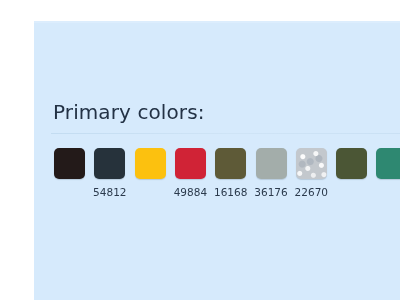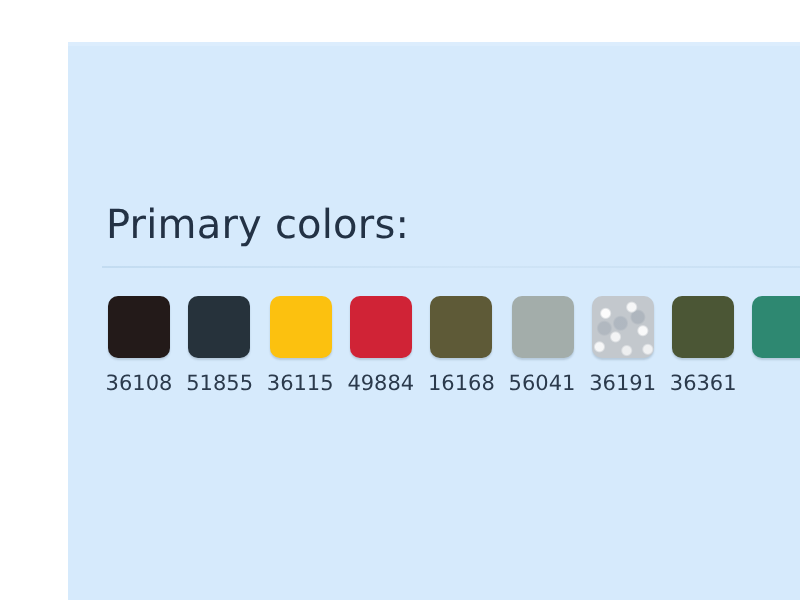--- a/index.html
+++ b/index.html
@@ -153,26 +153,23 @@
           </div>
           <div class="swatch-cell" style="left: 282.1px;">
             <div class="swatch" style="background-color: rgb(75, 86, 53);"></div>
           </div>
           <div class="swatch-cell" style="left: 322.4px;">
             <div class="swatch" style="background-color: rgb(46, 136, 113);"></div>
           </div>
         </div>
 
       <div class="labels-row">
-          <div class="swatch-label" style="left: 0px;">36108</div>
-          <div class="swatch-label" style="left: 40.3px;">51855</div>
-          <div class="swatch-label" style="left: 80.6px;">36115</div>
+          <div class="swatch-label" style="left: 40.3px;">54812</div>
           <div class="swatch-label" style="left: 120.9px;">49884</div>
           <div class="swatch-label" style="left: 161.2px;">16168</div>
-          <div class="swatch-label" style="left: 201.5px;">56041</div>
-          <div class="swatch-label" style="left: 241.8px;">36191</div>
-          <div class="swatch-label" style="left: 282.1px;">36361</div>
+          <div class="swatch-label" style="left: 201.5px;">36176</div>
+          <div class="swatch-label" style="left: 241.8px;">22670</div>
         </div>
 
     </div>
   </div>
 
 </div>
 
 </body></html>

